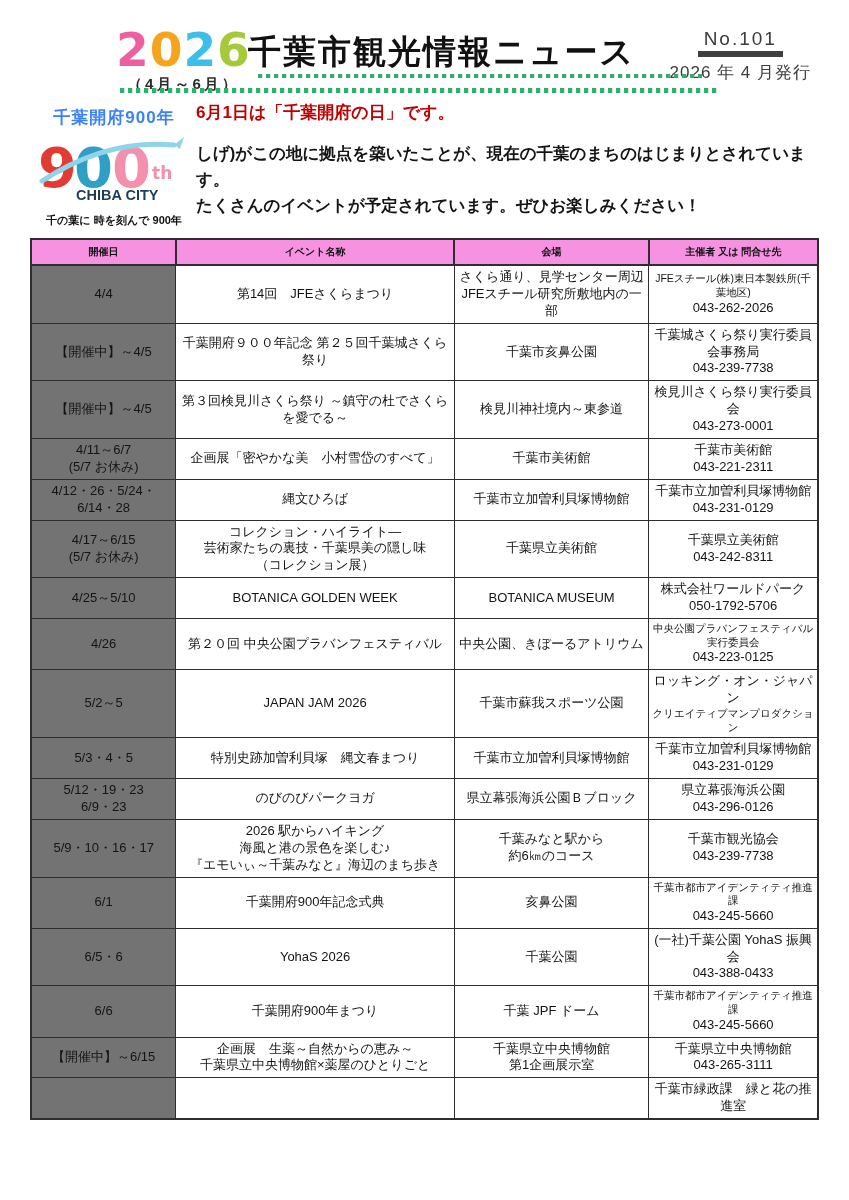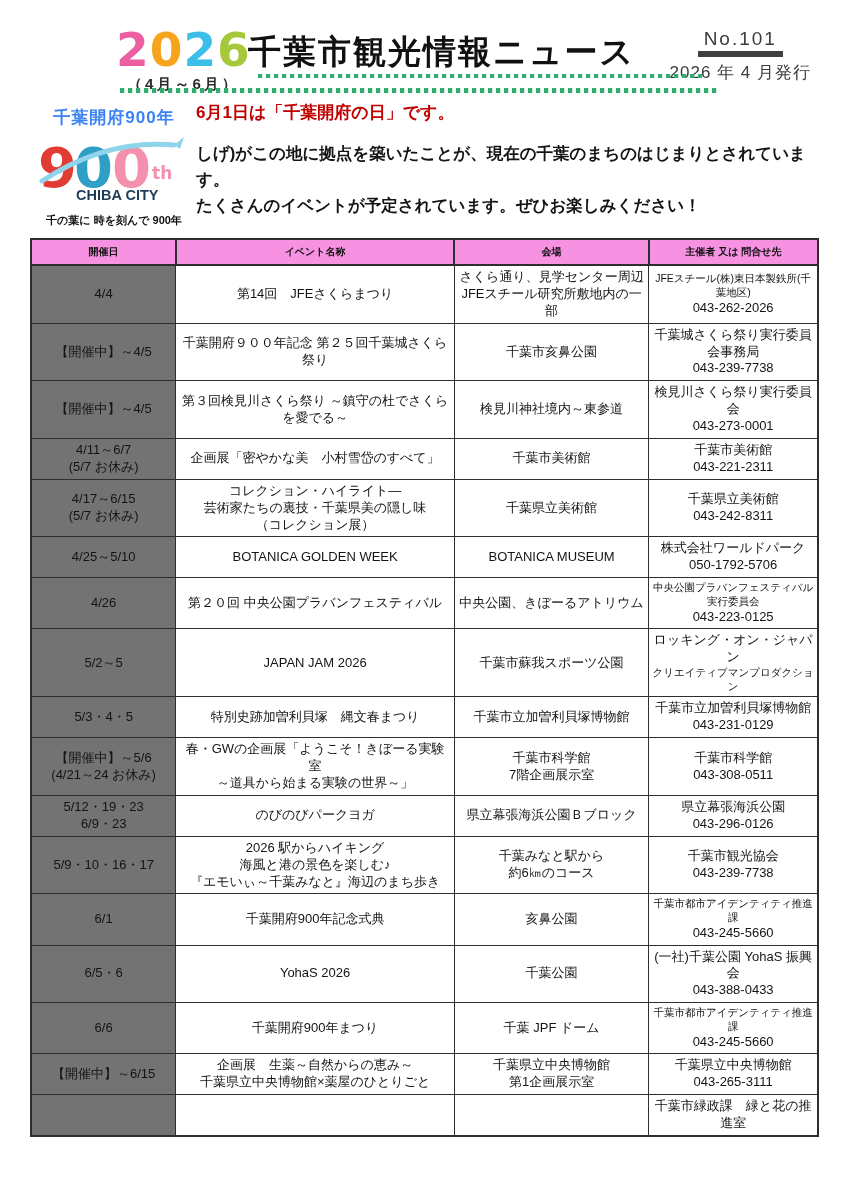--- a/index.html
+++ b/index.html
@@ -164,20 +164,36 @@
           <td>
             <div>千葉市美術館</div>
           </td>
           <td>
             <div>千葉市美術館</div>
             <div>043-221-2311</div>
           </td>
         </tr>
         <tr>
           <td class="date-cell">
+            <div>4/12・26・5/24・</div>
+            <div>6/14・28</div>
+          </td>
+          <td>
+            <div>縄文ひろば</div>
+          </td>
+          <td>
+            <div>千葉市立加曽利貝塚博物館</div>
+          </td>
+          <td>
+            <div>千葉市立加曽利貝塚博物館</div>
+            <div>043-231-0129</div>
+          </td>
+        </tr>
+        <tr>
+          <td class="date-cell">
             <div>4/17～6/15</div>
             <div>(5/7 お休み)</div>
           </td>
           <td>
             <div>コレクション・ハイライト―</div>
             <div>芸術家たちの裏技・千葉県美の隠し味</div>
             <div>（コレクション展）</div>
           </td>
           <td>
             <div>千葉県立美術館</div>
@@ -243,38 +259,20 @@
           <td>
             <div>千葉市立加曽利貝塚博物館</div>
           </td>
           <td>
             <div>千葉市立加曽利貝塚博物館</div>
             <div>043-231-0129</div>
           </td>
         </tr>
         <tr>
           <td class="date-cell">
-            <div>【開催中】～5/6</div>
-            <div>(4/21～24 お休み)</div>
-          </td>
-          <td>
-            <div>春・GWの企画展「ようこそ！きぼーる実験室</div>
-            <div>～道具から始まる実験の世界～」</div>
-          </td>
-          <td>
-            <div>千葉市科学館</div>
-            <div>7階企画展示室</div>
-          </td>
-          <td>
-            <div>千葉市科学館</div>
-            <div>043-308-0511</div>
-          </td>
-        </tr>
-        <tr>
-          <td class="date-cell">
             <div>5/12・19・23</div>
             <div>6/9・23</div>
           </td>
           <td>
             <div>のびのびパークヨガ</div>
           </td>
           <td>
             <div>県立幕張海浜公園Ｂブロック</div>
           </td>
           <td>

